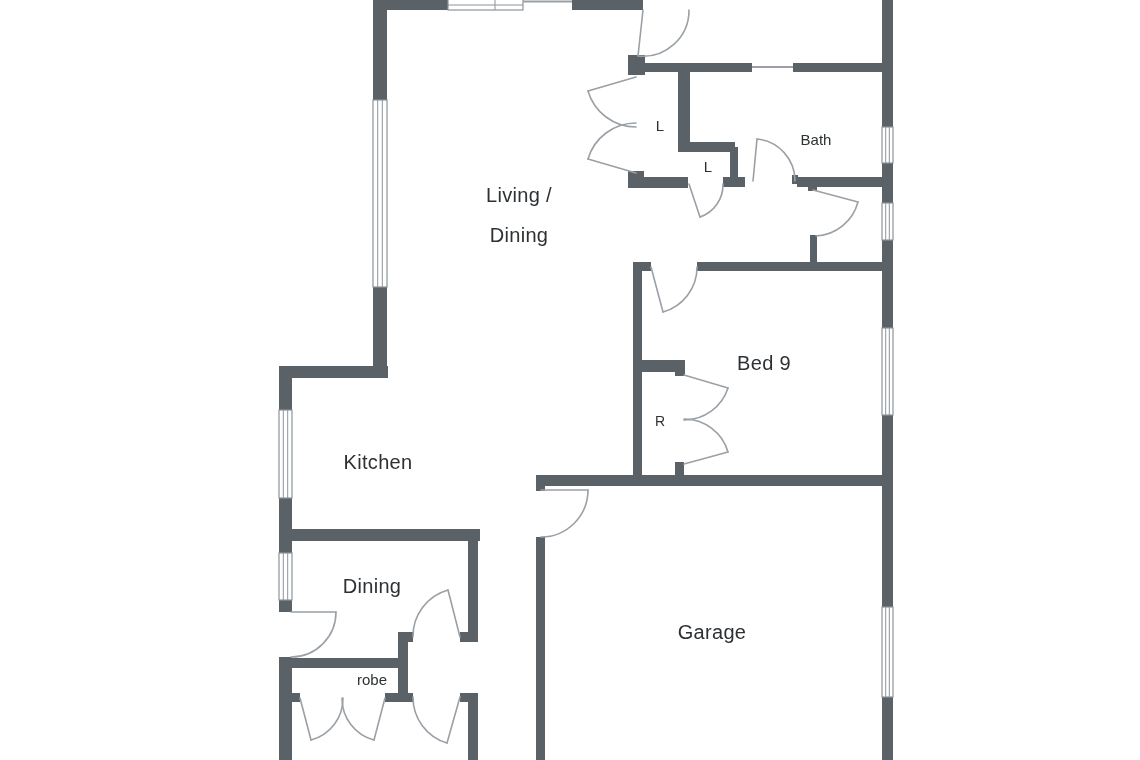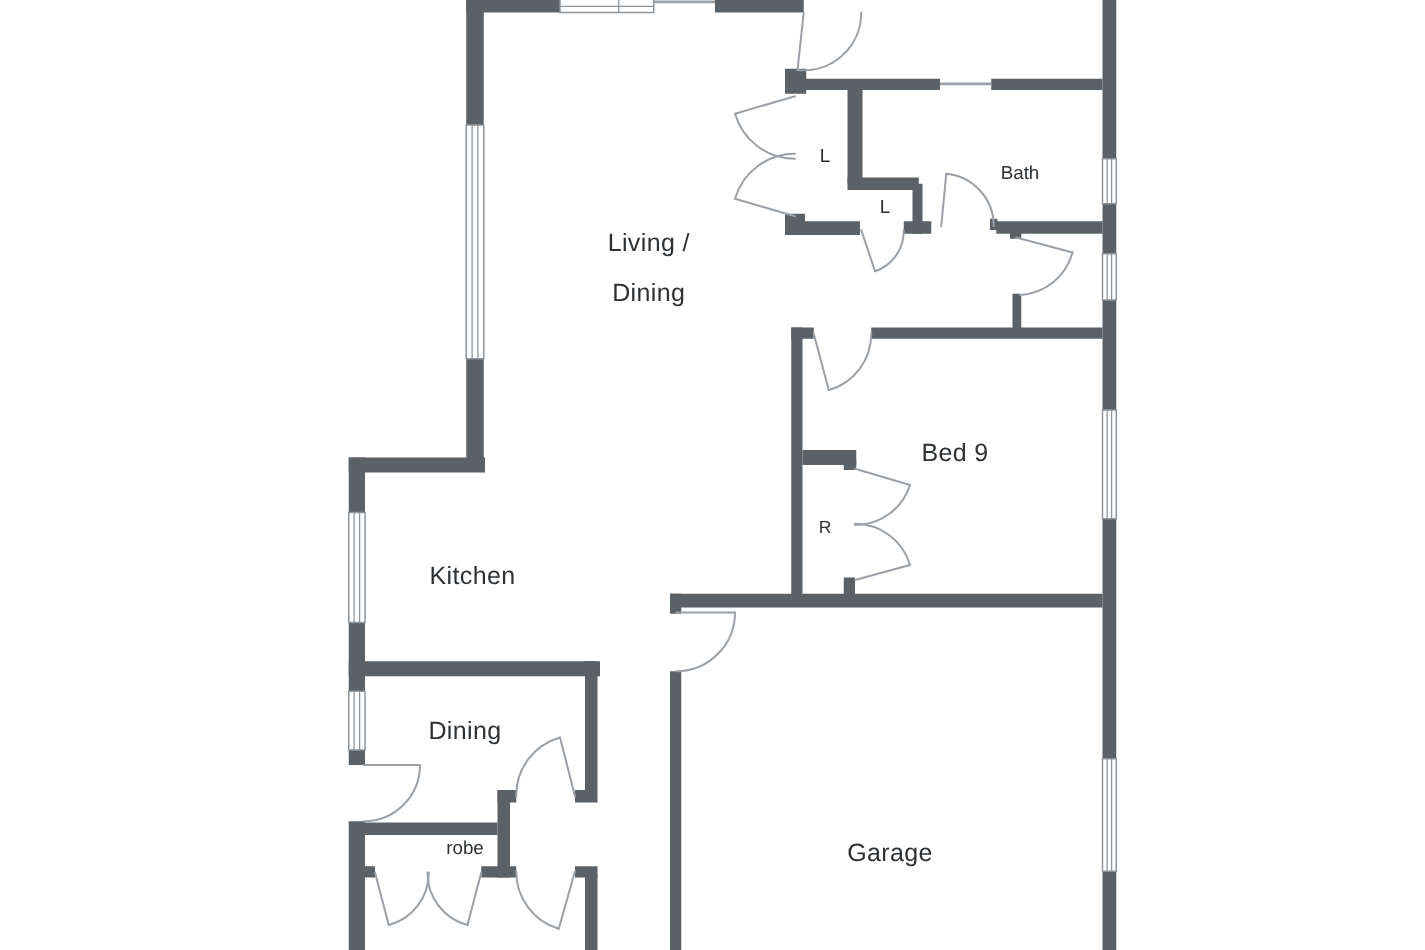--- a/index.html
+++ b/index.html
@@ -220,21 +220,21 @@
         <path class="door" d="M385,698 L374,740"></path>
         <path class="door" d="M374,740 A43,43 0 0 1 342,698"></path>
       </g>
     </g>
   </svg>
 
   <div class="lbl big" style="left:519px;top:195px">Living /</div>
   <div class="lbl big" style="left:519px;top:235px">Dining</div>
   <div class="lbl big" style="left:378px;top:462px">Kitchen</div>
   <div class="lbl big" style="left:372px;top:586px">Dining</div>
-  <div class="lbl big" style="left:712px;top:683px">Garage</div>
+  <div class="lbl big" style="left:712px;top:632px">Garage</div>
   <div class="lbl big" style="left:764px;top:363px">Bed 9</div>
   <div class="lbl small" style="left:816px;top:139px">Bath</div>
   <div class="lbl small" style="left:372px;top:679px">robe</div>
   <div class="lbl small" style="left:660px;top:125px">L</div>
   <div class="lbl small" style="left:708px;top:166px">L</div>
   <div class="lbl tiny" style="left:660px;top:421px">R</div>
 
 </div>
 
 </body></html>

